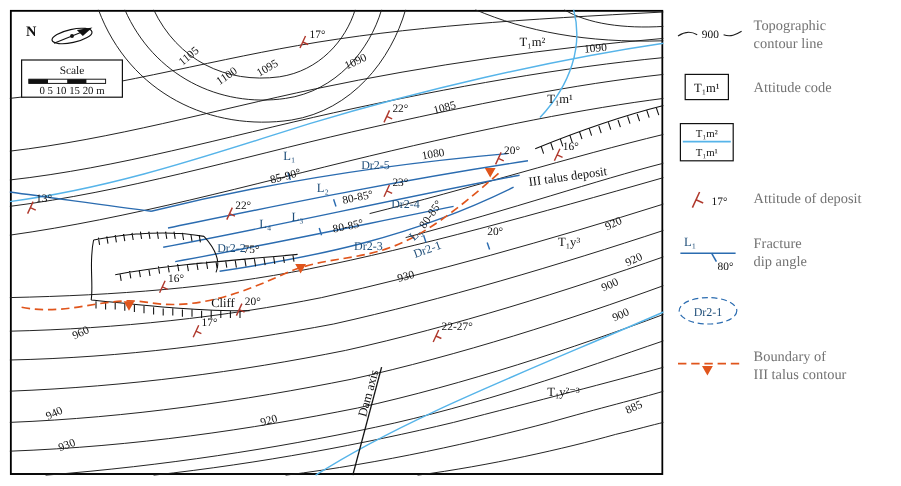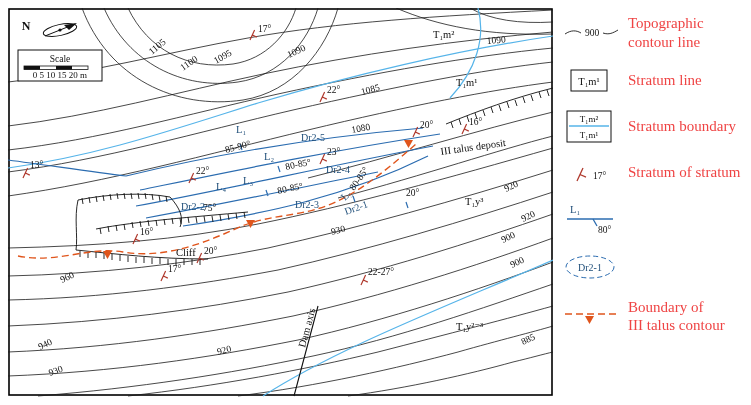--- a/index.html
+++ b/index.html
@@ -15,21 +15,21 @@
   .tf { font-size:10.5px; fill:#1f4e79; }
   .tn { font-size:12px; font-weight:bold; }
   .ts { font-size:9px; }
   .legend {
     position:absolute; left:563px; top:14px; width:186px;
     display:flex; flex-direction:column; gap:15px;
   }
   .legend-item { display:flex; align-items:center; gap:7px; }
   .legend-sym { flex:0 0 58px; }
   .legend-label {
-    font-size:15px; line-height:1.25; color:#ef4444; white-space:pre-line; width:120px;
+    font-size:12px; line-height:1.25; color:#737373; white-space:pre-line; width:120px;
   }
 </style>
 </head>
 <body>
 
 <div class="stage">
 
   <svg class="map" width="545" height="389" viewBox="0 0 545 389">
 
     <rect x="1" y="1" width="543" height="386" fill="#ffffff" stroke="#000" stroke-width="1.6"></rect>
@@ -195,50 +195,51 @@
       </svg>
       <div class="legend-label">Topographic
 contour line</div>
     </div>
 
     <div class="legend-item">
       <svg class="legend-sym" width="58" height="28">
         <rect x="8" y="3" width="36" height="21" fill="none" stroke="#111" stroke-width="1"></rect>
         <text class="tm" x="26" y="18" text-anchor="middle">T₁m¹</text>
       </svg>
-      <div class="legend-label">Stratum line</div>
+      <div class="legend-label">Attitude code</div>
     </div>
 
     <div class="legend-item">
       <svg class="legend-sym" width="58" height="34">
         <rect x="4" y="1" width="44" height="31" fill="none" stroke="#111" stroke-width="1"></rect>
         <text class="ts" x="26" y="12" text-anchor="middle">T₁m²</text>
         <line x1="6" y1="16" x2="46" y2="16" stroke="#56b4e9" stroke-width="1.3"></line>
         <text class="ts" x="26" y="28" text-anchor="middle">T₁m¹</text>
       </svg>
-      <div class="legend-label">Stratum boundary</div>
     </div>
 
     <div class="legend-item">
       <svg class="legend-sym" width="58" height="28">
         <g transform="translate(14,22)">
           <path d="M0,0 l6,-13 M3,-6.5 l6,2.6" fill="none" stroke="#b03a2e" stroke-width="1.3"></path>
         </g>
         <text class="t" x="30" y="20">17°</text>
       </svg>
-      <div class="legend-label">Stratum of stratum</div>
+      <div class="legend-label">Attitude of deposit</div>
     </div>
 
     <div class="legend-item">
       <svg class="legend-sym" width="58" height="34">
         <text class="tf" x="7" y="11">L₁</text>
         <line x1="4" y1="17" x2="50" y2="17" stroke="#2b6cb0" stroke-width="1.3"></line>
         <line x1="30" y1="17" x2="34" y2="24" stroke="#2b6cb0" stroke-width="1.3"></line>
         <text class="t" x="35" y="31">80°</text>
       </svg>
+      <div class="legend-label">Fracture
+dip angle</div>
     </div>
 
     <div class="legend-item">
       <svg class="legend-sym" width="58" height="32">
         <ellipse cx="27" cy="16" rx="24" ry="11" fill="none" stroke="#2b6cb0" stroke-width="1" stroke-dasharray="5 3"></ellipse>
         <text class="tz" x="27" y="20" text-anchor="middle">Dr2-1</text>
       </svg>
     </div>
 
     <div class="legend-item">

